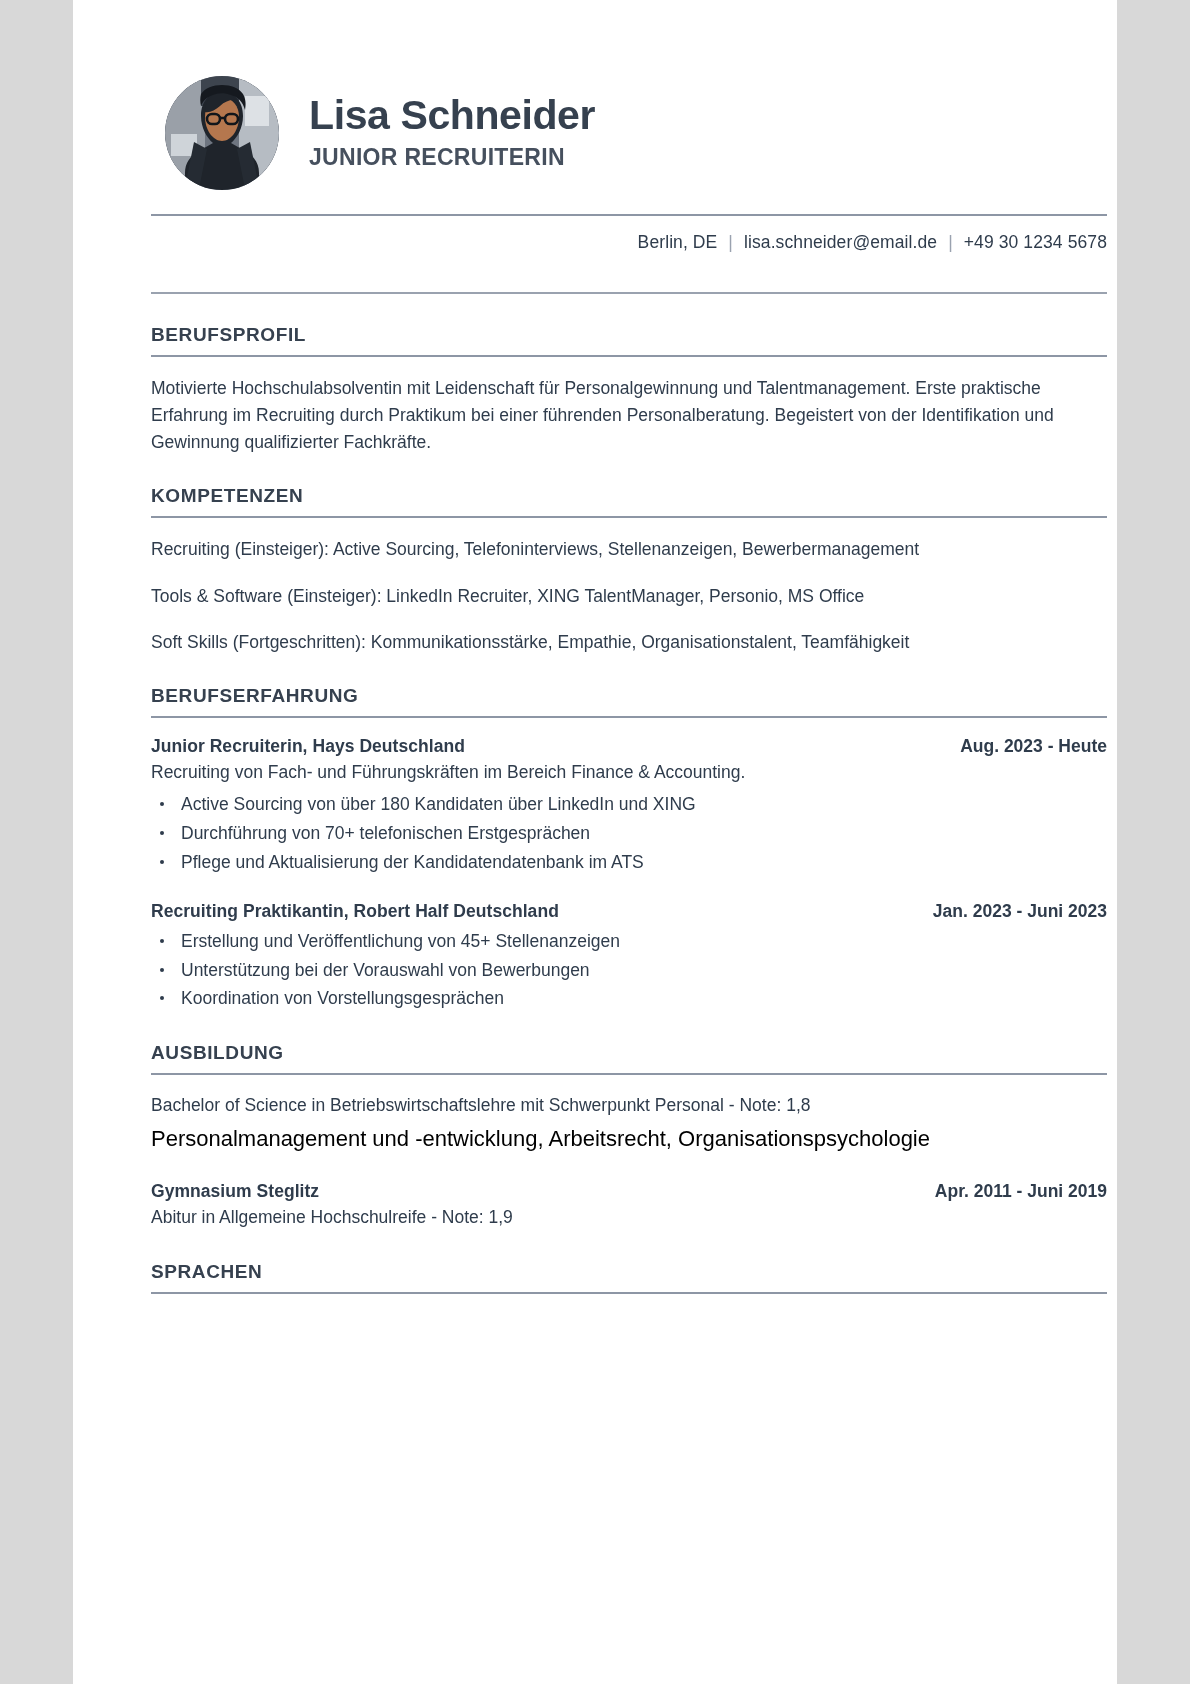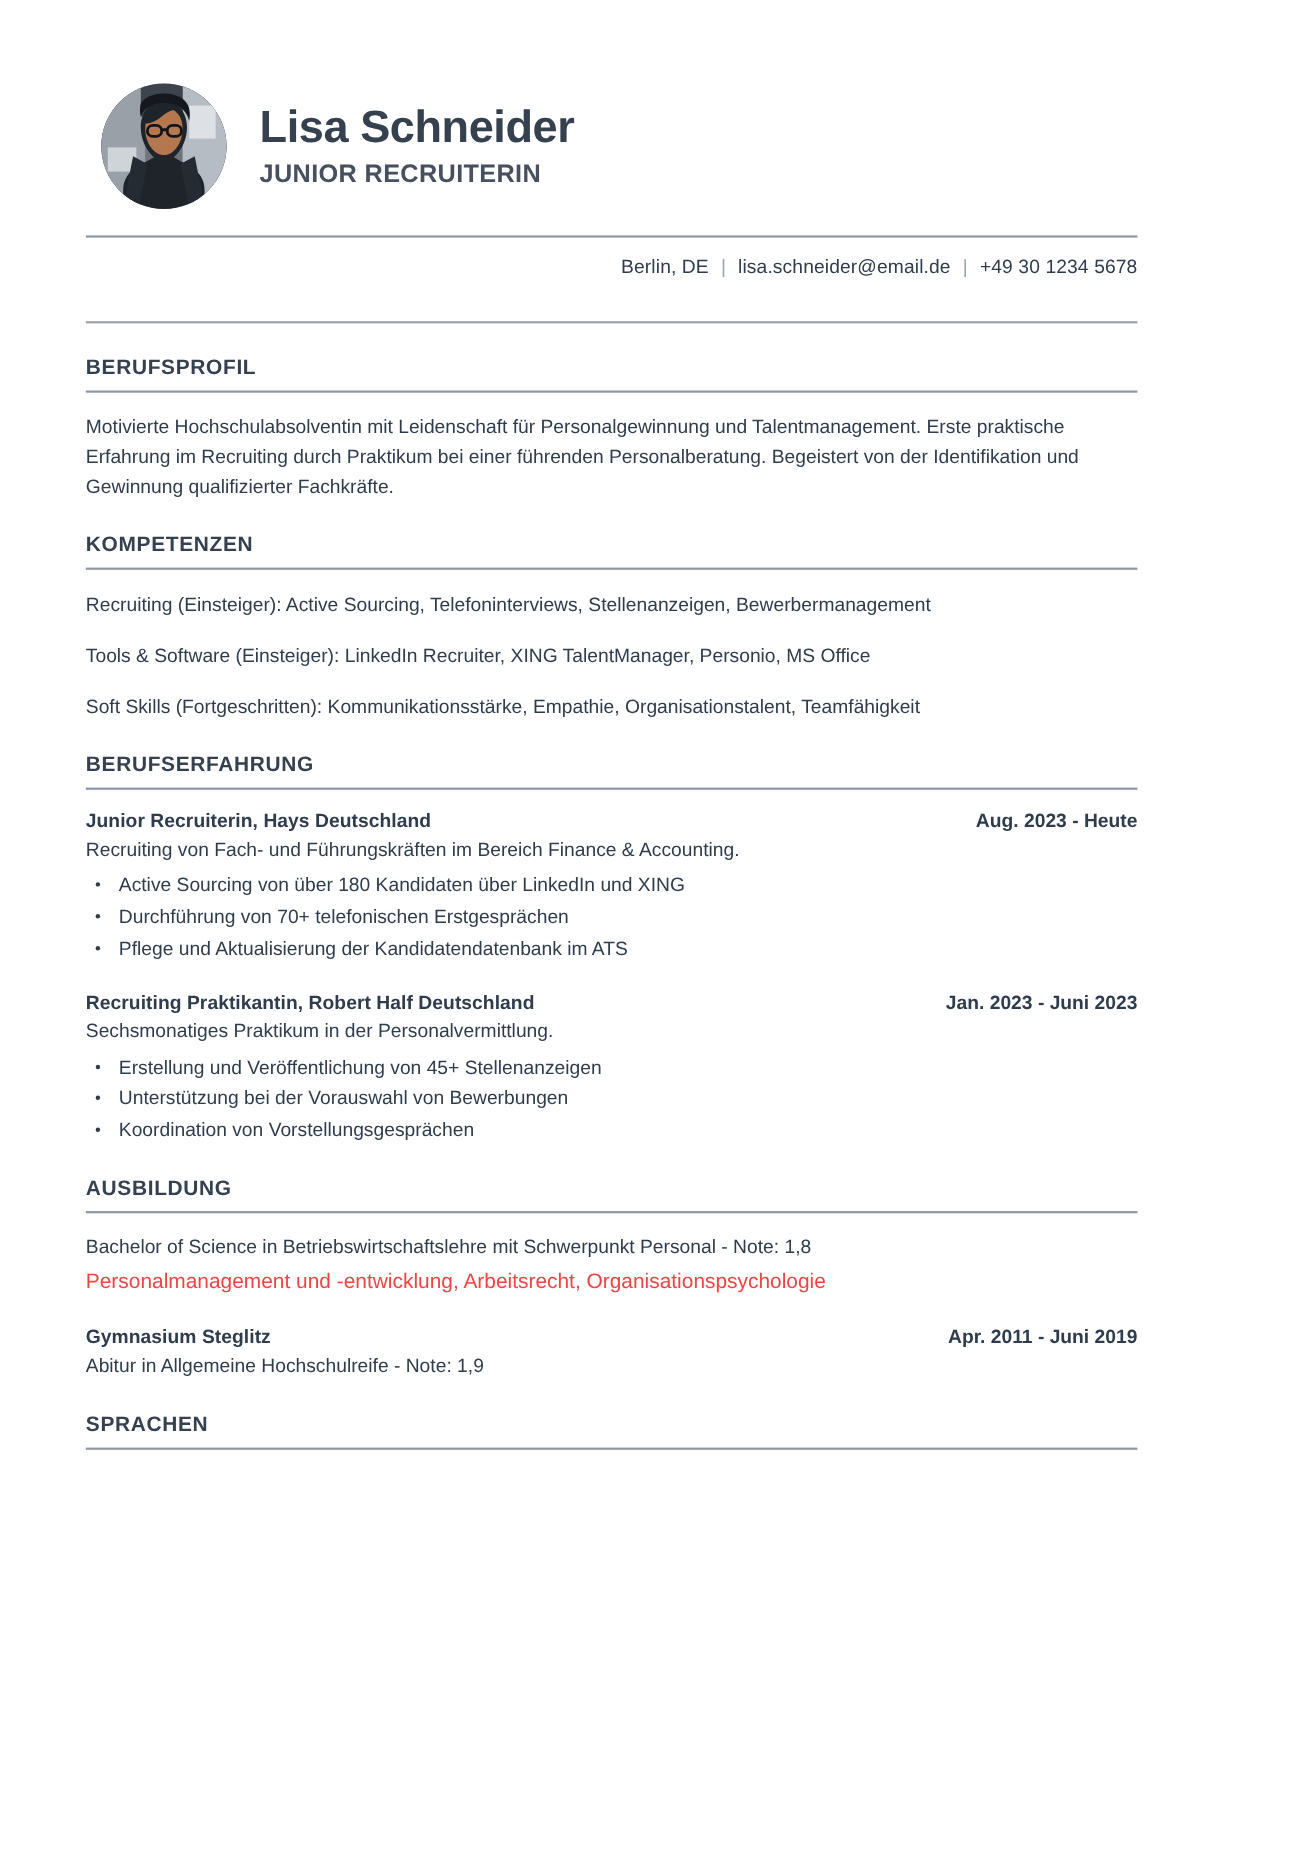--- a/index.html
+++ b/index.html
@@ -3,21 +3,21 @@
 <meta charset="utf-8">
 <style>
   html, body {
     margin: 0;
     padding: 0;
     background: #d8d8d8;
     font-family: "Liberation Sans", sans-serif;
   }
   .page {
     position: relative;
-    width: 1190px;
+    width: 1044px;
     height: 1684px;
     margin: 0 auto;
     background: #ffffff;
     box-sizing: border-box;
     overflow: hidden;
   }
   .sheet {
     position: absolute;
     left: 14px;
     top: 14px;
@@ -135,22 +135,22 @@
     white-space: nowrap;
     flex: none;
   }
   .entry-sub {
     font-size: 17.5px;
     color: #2f3c4c;
     margin-top: 3px;
     line-height: 1.45;
   }
   .entry-extra {
-    font-size: 19px;
-    color: #ef4444;
+    font-size: 22px;
+    color: #000000;
     margin-top: 5px;
     line-height: 1.45;
   }
   ul.bullets {
     list-style: none;
     margin: 6px 0 0 0;
     padding: 0;
   }
   ul.bullets li {
     position: relative;
@@ -277,21 +277,20 @@
             <li>Durchführung von 70+ telefonischen Erstgesprächen</li>
             <li>Pflege und Aktualisierung der Kandidatendatenbank im ATS</li>
           </ul>
         </div>
 
         <div class="entry">
           <div class="entry-head">
             <span class="entry-title">Recruiting Praktikantin, Robert Half Deutschland</span>
             <span class="entry-date">Jan. 2023 - Juni 2023</span>
           </div>
-          <div class="entry-sub">Sechsmonatiges Praktikum in der Personalvermittlung.</div>
           <ul class="bullets">
             <li>Erstellung und Veröffentlichung von 45+ Stellenanzeigen</li>
             <li>Unterstützung bei der Vorauswahl von Bewerbungen</li>
             <li>Koordination von Vorstellungsgesprächen</li>
           </ul>
         </div>
       </div>
 
       <div class="section">
         <h2 class="sec-title">AUSBILDUNG</h2>

